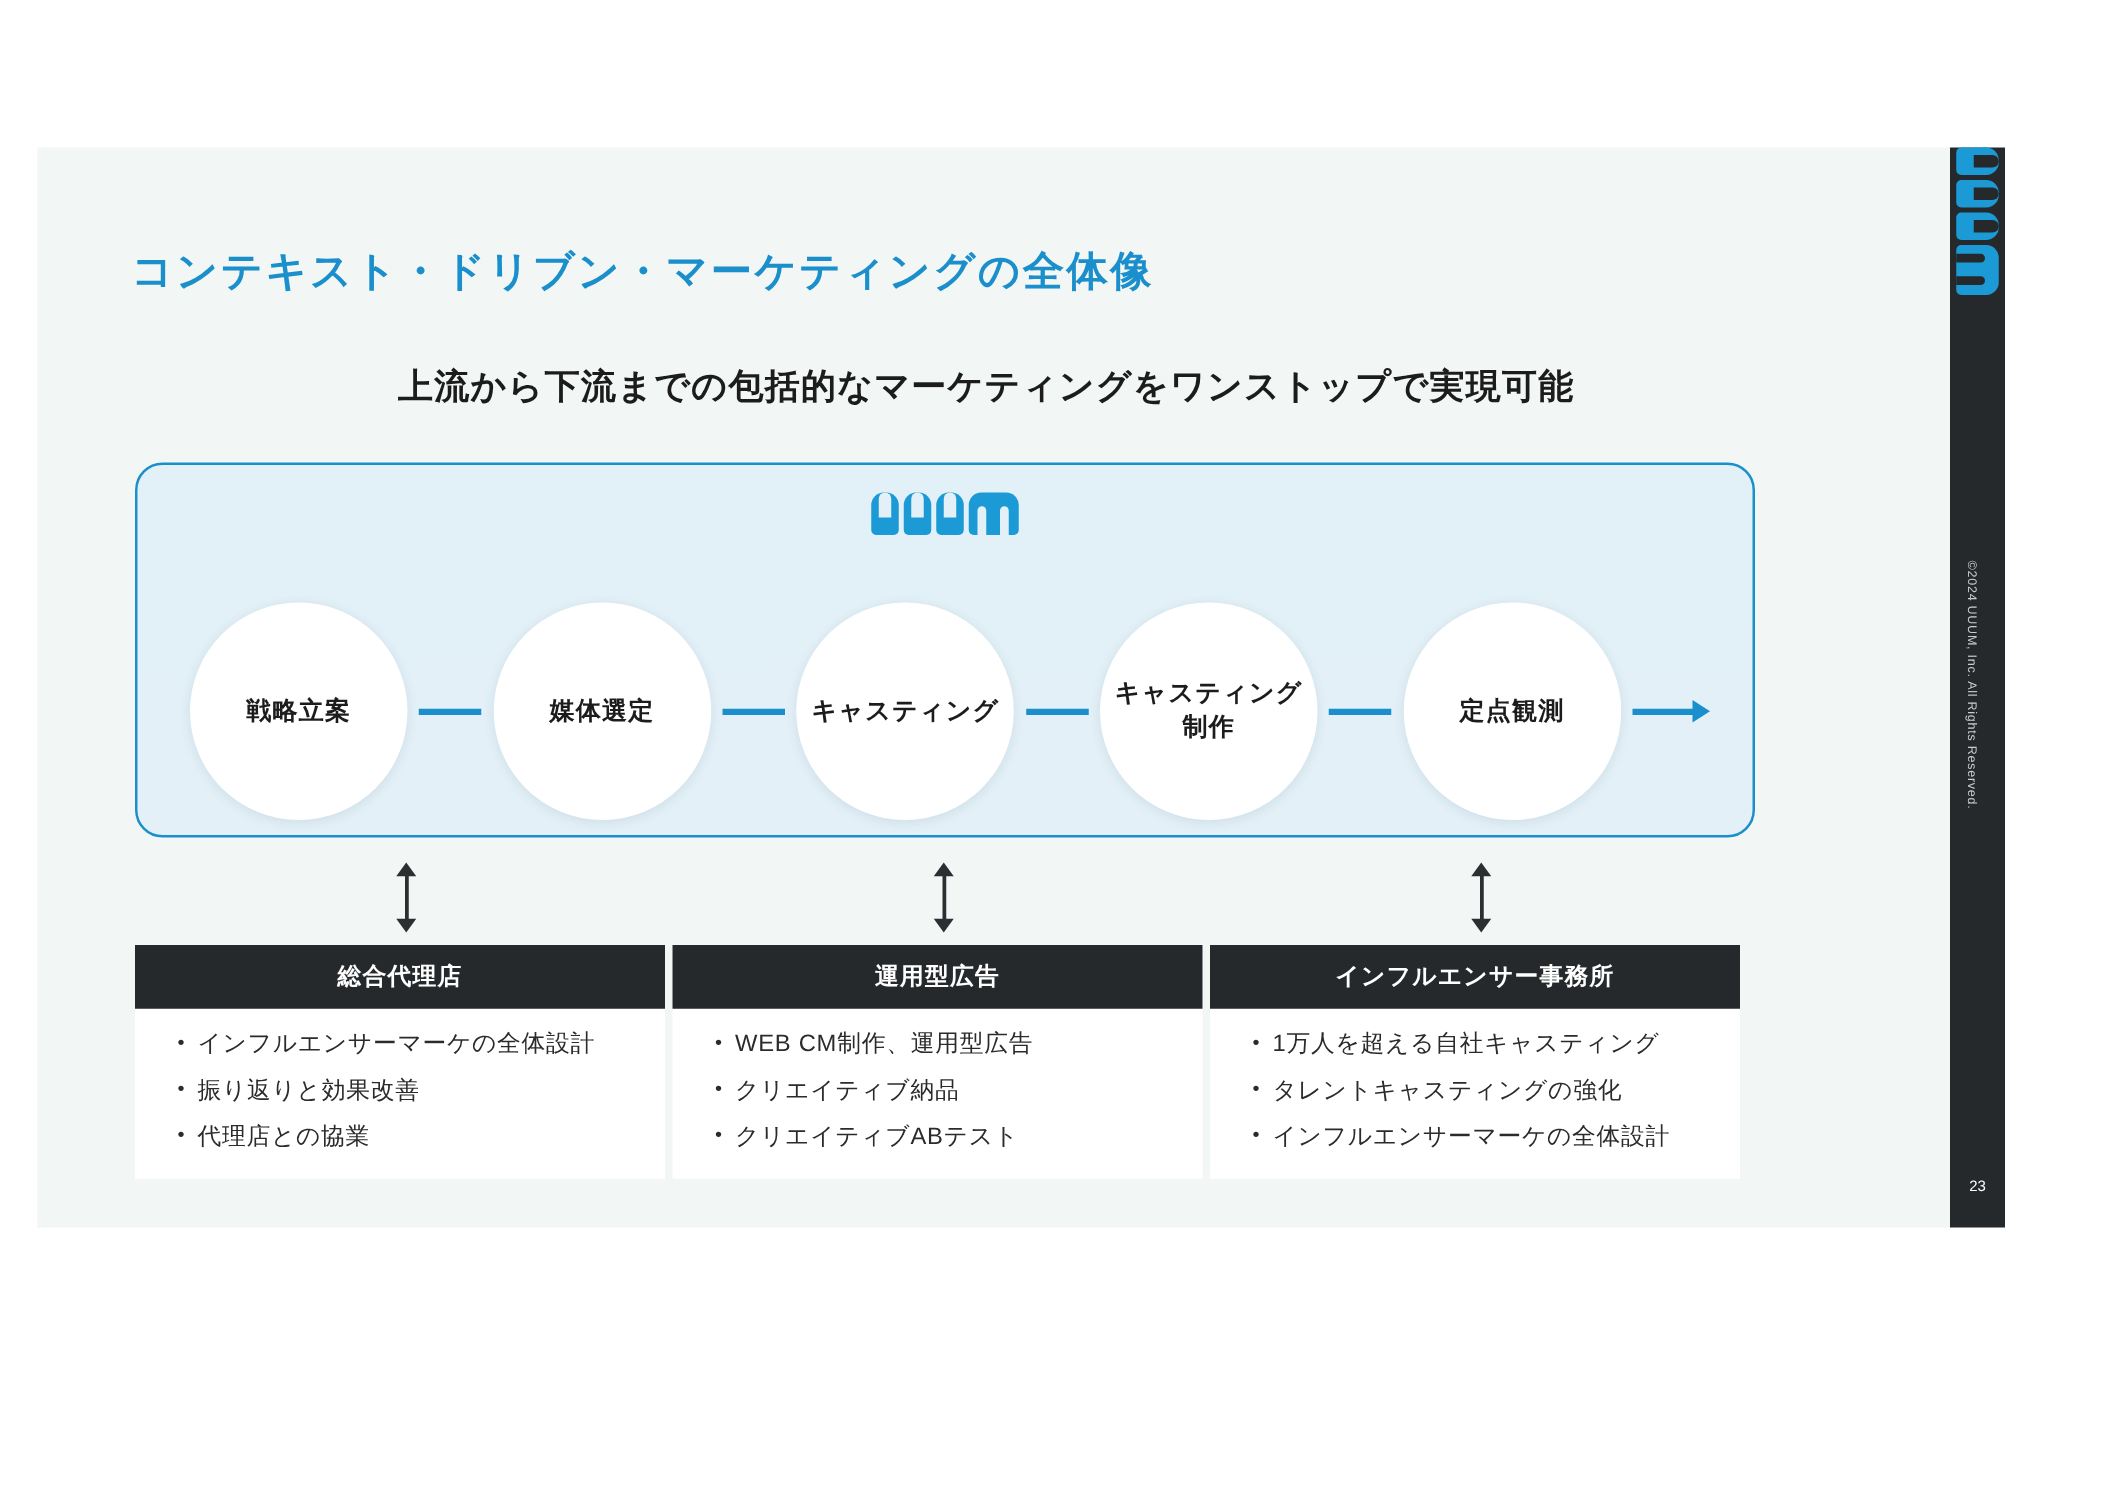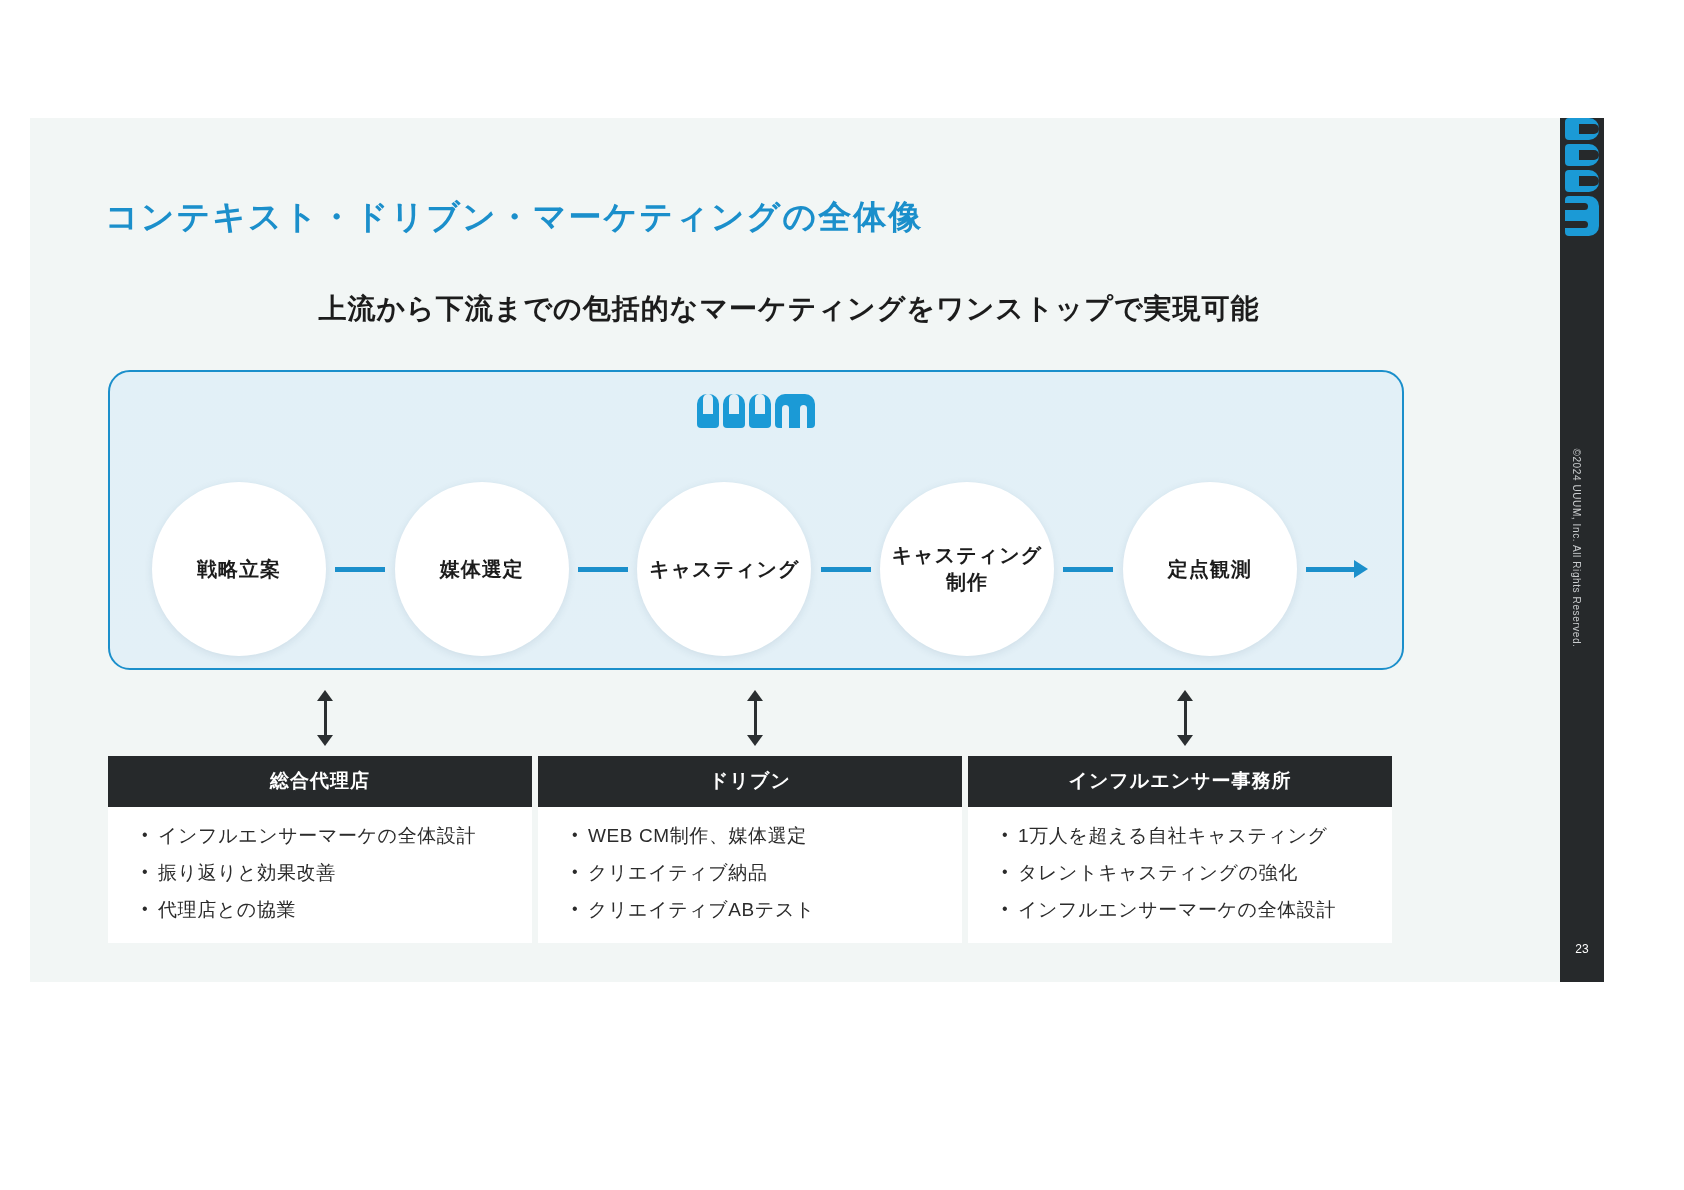--- a/index.html
+++ b/index.html
@@ -342,25 +342,25 @@
           <span class="txt">振り返りと効果改善</span>
         </div>
         <div class="bullet">
           <span class="dot">•</span>
           <span class="txt">代理店との協業</span>
         </div>
       </div>
     </div>
 
     <div class="card" style="left:508px;">
-      <div class="card-header">ドリブン</div>
+      <div class="card-header">運用型広告</div>
       <div class="card-body">
         <div class="bullet">
           <span class="dot">•</span>
-          <span class="txt">WEB CM制作、媒体選定</span>
+          <span class="txt">WEB CM制作、運用型広告</span>
         </div>
         <div class="bullet">
           <span class="dot">•</span>
           <span class="txt">クリエイティブ納品</span>
         </div>
         <div class="bullet">
           <span class="dot">•</span>
           <span class="txt">クリエイティブABテスト</span>
         </div>
       </div>

